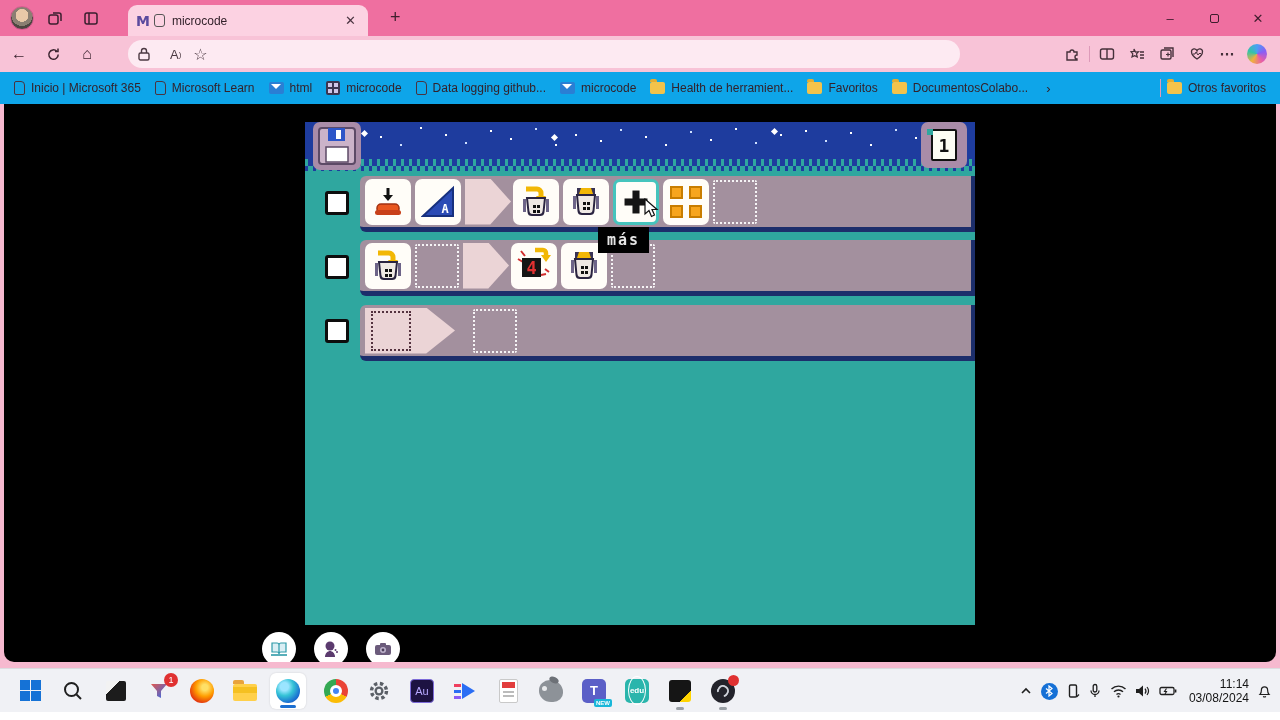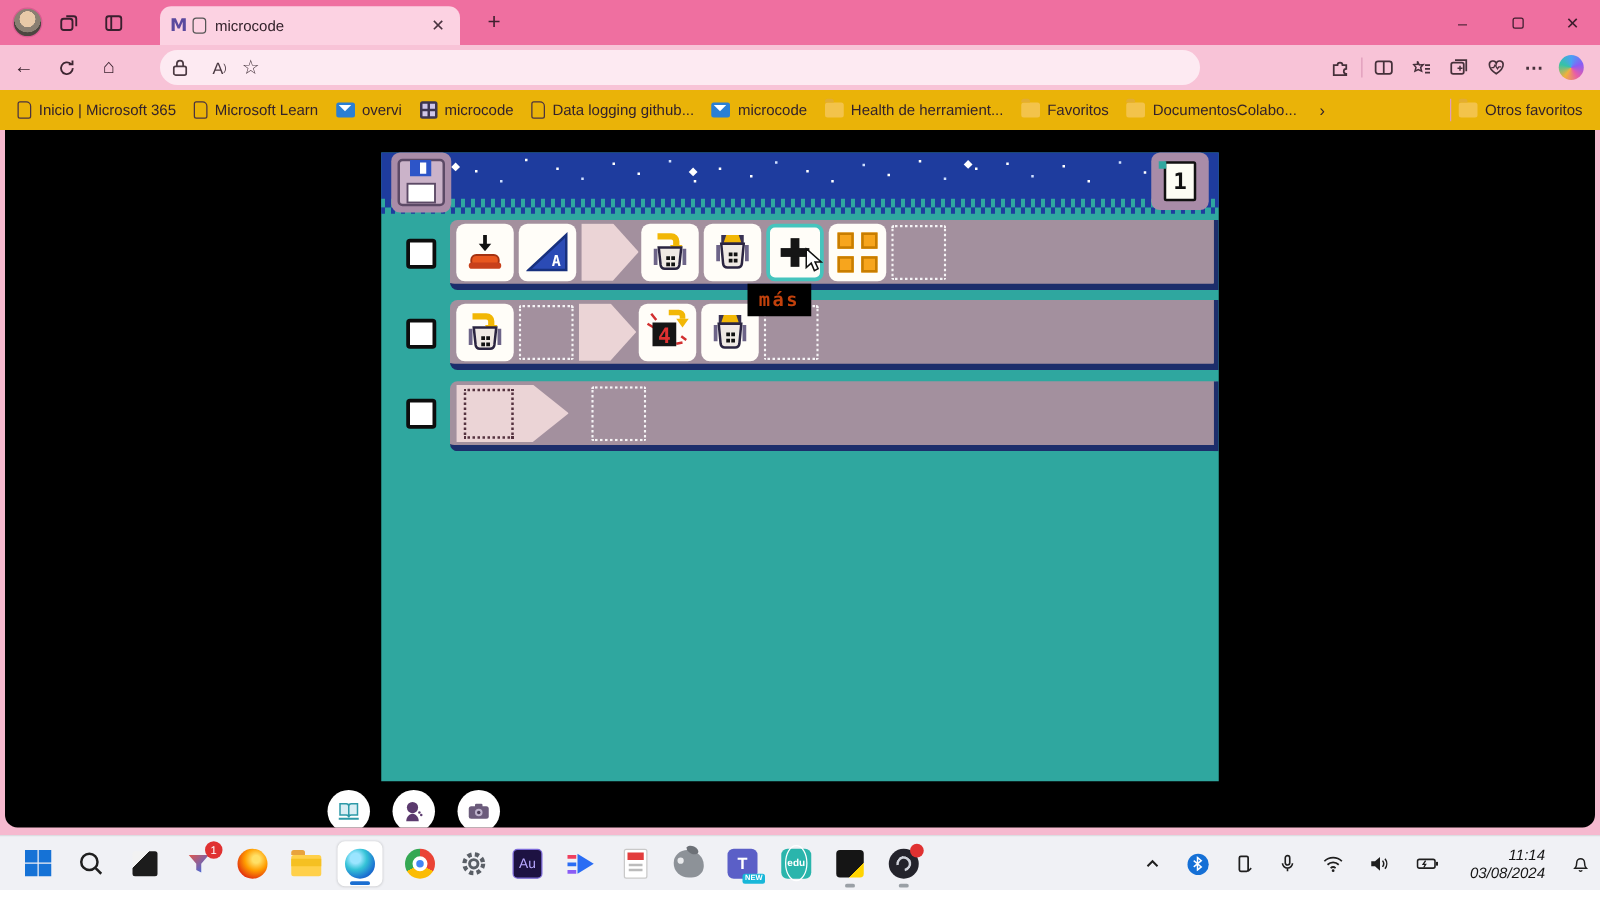--- a/index.html
+++ b/index.html
@@ -27,21 +27,21 @@
           display:flex; align-items:center; padding:0 10px; }
   .addr .lock { margin-right:8px; display:flex; }
   .addr .url { font-size:13px; color:#4c3a43; flex:1; white-space:nowrap; overflow:hidden; }
   .addr .ric { margin-left:12px; color:#4c3a43; font-size:13px; display:flex; align-items:center;}
   .tb-icons { position:absolute; right:8px; top:3px; display:flex; align-items:center; height:30px; }
   .tb-icons .ic { width:30px; height:30px; display:flex; align-items:center; justify-content:center; color:#45303a; }
   .tb-sep { width:1px; height:16px; background:#dd9ab9; margin:0 2px; }
   .copilot { width:20px; height:20px; border-radius:50%;
              background: conic-gradient(#4ba0f4, #8a5cf5, #e85ca8, #f0b13c, #35c3a6, #4ba0f4); }
 
-  .bookmarks { height:32px; background:#eab308; display:flex; align-items:center; font-size:12px; color:#33222b; position:relative;}
+  .bookmarks { height:32px; background:#0ea5e9; display:flex; align-items:center; font-size:12px; color:#33222b; position:relative;}
   .bm { display:flex; align-items:center; gap:6px; margin-left:14px; white-space:nowrap; }
   .bm-page { width:11px; height:14px; border:1.4px solid #4a3340; border-radius:2px 4px 2px 2px; background:#fff0; }
   .bm-mail { width:15px; height:12px; background:#2a7fd4; border-radius:2px; position:relative; }
   .bm-mail::after { content:""; position:absolute; left:2px; top:2px; border-left:5.5px solid transparent; border-right:5.5px solid transparent; border-top:5px solid #fff; }
   .bm-mc { width:14px; height:14px; background:#3c3550; border-radius:2px; display:grid; grid-template-columns:4px 4px; grid-template-rows:4px 4px; gap:2px; padding:2px;}
   .bm-mc i { background:#cfc6e8; }
   .bm-folder { width:15px; height:12px; background:#f3c34b; border-radius:2px; position:relative; }
   .bm-folder::before { content:""; position:absolute; top:-3px; left:0; width:7px; height:3px; background:#e3ad32; border-radius:2px 2px 0 0;}
   .bm-more { margin-left:18px; color:#33222b; font-size:13px;}
   .bm-vsep { width:1px; height:18px; background:#e09cba; margin-left:14px; }
@@ -84,21 +84,21 @@
   .tile { width:46px; height:46px; background:#fffdf8; border-radius:7px; display:flex; align-items:center; justify-content:center; flex:0 0 auto;}
   .tile.plus { border:3px solid #45c4bd; }
   .sep { width:46px; height:46px; background:#ebd4d6; clip-path:polygon(0 0,55% 0,100% 50%,55% 100%,0 100%); margin-right:-2px; flex:0 0 auto;}
   .slot { width:44px; height:44px; border:2px dotted rgba(255,255,255,.9); border-radius:2px; flex:0 0 auto;}
   .grid4 { display:grid; grid-template-columns:13px 13px; grid-template-rows:13px 13px; gap:6px; }
   .grid4 i { background:#f7a51d; border:2px solid #c87d00; }
   .when-empty { width:90px; height:46px; background:#ebd4d6; clip-path:polygon(0 0,68% 0,100% 50%,68% 100%,0 100%);
                 display:flex; align-items:center; flex:0 0 auto;}
   .when-empty i { width:40px; height:40px; margin-left:6px; border:2px dotted #54323f; display:block; }
 
-  .tooltip { position:absolute; left:293px; top:105px; background:#000; color:#c2410c; padding:4px 9px;
+  .tooltip { position:absolute; left:293px; top:105px; background:#000; color:#e5e5e5; padding:4px 9px;
              font-family:"DejaVu Sans Mono",monospace; font-weight:bold; font-size:15px; letter-spacing:2px; }
   .cursor { position:absolute; left:339px; top:76px; }
 
   
   .pfooter { position:absolute; left:300px; right:0; top:526px; height:37px; background:#fff;
              display:flex; align-items:center; padding-left:112px; gap:16px;
              font-family:"DejaVu Sans Mono",monospace; font-size:13px; color:#3b3b3b; }
   .pfooter a { color:#3b3b3b; text-decoration:underline; }
   .fcircle { position:absolute; width:34px; height:34px; border-radius:50%; background:#fff; top:528px;
              display:flex; align-items:center; justify-content:center; }
@@ -136,21 +136,21 @@
   .docred { width:19px; height:24px; background:#fff; border:1px solid #c9c9c9; border-radius:2px; position:relative;}
   .docred::before { content:""; position:absolute; top:2px; left:2px; right:2px; height:6px; background:#e23d3d; }
   .docred::after { content:""; position:absolute; top:11px; left:3px; right:3px; height:2px; background:#bbb; box-shadow:0 4px 0 #bbb; }
   .gimp { width:24px; height:22px; background:#8d9298; border-radius:50% 60% 45% 55%; position:relative;}
   .gimp::before { content:""; position:absolute; left:3px; top:6px; width:5px; height:5px; border-radius:50%; background:#e9eaec;}
   .gimp::after { content:""; position:absolute; right:4px; top:-3px; width:10px; height:6px; background:#6d7177; border-radius:50%; transform:rotate(25deg);}
   .clip { position:relative; width:22px; height:22px; }
   .clip::before { content:""; position:absolute; left:8px; top:3px; border-left:13px solid #2a6df4; border-top:8px solid transparent; border-bottom:8px solid transparent;}
   .clip::after { content:""; position:absolute; left:0; top:4px; width:7px; height:3px; background:#ef3f5e; box-shadow:0 6px 0 #2a6df4, 0 12px 0 #8a5cf5; }
 
-  .tray { position:absolute; right:8px; top:0; height:44px; display:flex; align-items:center; gap:21px; color:#1f1f1f;font-style:italic;}
+  .tray { position:absolute; right:8px; top:0; height:44px; display:flex; align-items:center; gap:8px; color:#1f1f1f;}
   .tray .tic { display:flex; align-items:center; justify-content:center; }
   .bt { width:17px; height:17px; border-radius:50%; background:#1570d6; display:flex; align-items:center; justify-content:center;}
   .clock { text-align:right; font-size:12px; line-height:14px; color:#141414; margin-left:4px;}
 </style>
 </head>
 <body>
 
 <div class="tabstrip">
   <div class="avatar"></div>
   <div class="strip-btn">
@@ -250,21 +250,21 @@
   <div class="bm">
       <span class="bm-page"></span>
       <span>Inicio | Microsoft 365</span>
     </div>
   <div class="bm">
       <span class="bm-page"></span>
       <span>Microsoft Learn</span>
     </div>
   <div class="bm">
       <span class="bm-mail"></span>
-      <span>overvi</span>
+      <span>html</span>
     </div>
   <div class="bm">
       <span class="bm-mc">
         <i></i>
         <i></i>
         <i></i>
         <i></i>
       </span>
       <span>microcode</span>
     </div>

